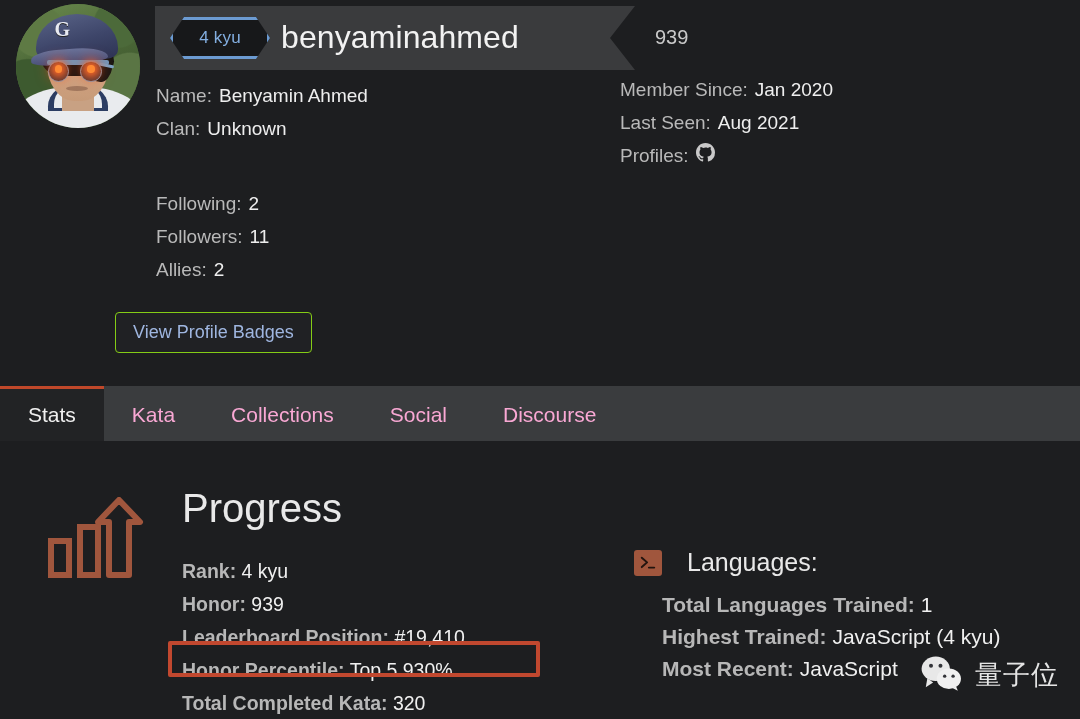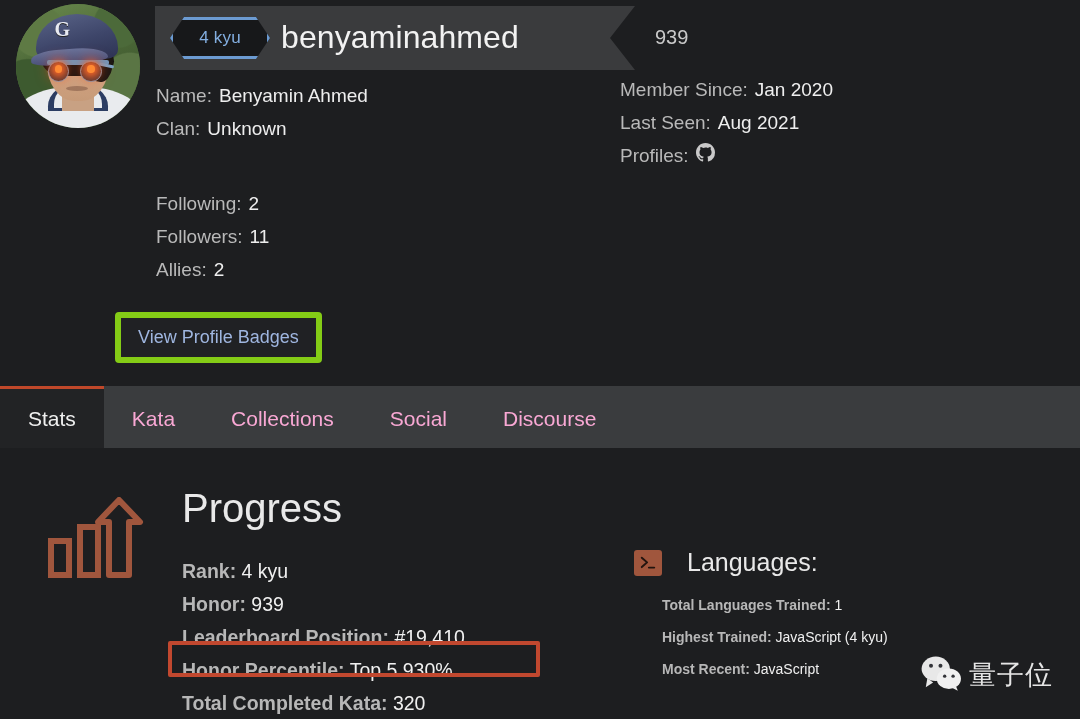--- a/index.html
+++ b/index.html
@@ -211,32 +211,32 @@
     width: 19px; height: 19px;
     vertical-align: -3px;
   }
 
   
   .badges-btn {
     position: absolute;
     left: 115px; top: 312px;
     padding: 9px 17px;
     background: #202124;
-    border: 6px solid #84cc16;
+    border: 1px solid #84cc16;
     border-radius: 4px;
     color: #9fb6e0;
     font-size: 18px;
     cursor: pointer;
   }
 
   
   .tabbar {
     position: absolute;
     left: 0; top: 386px;
-    width: 1080px; height: 62px;
+    width: 1080px; height: 55px;
     background: #3a3c3e;
     display: flex;
     align-items: stretch;
   }
   .tab {
     display: flex;
     align-items: center;
     justify-content: center;
     padding: 0 28px;
     font-size: 21px;
@@ -289,29 +289,29 @@
     margin-bottom: 12px;
   }
   .term-icon {
     width: 28px; height: 26px;
     background: #a0563d;
     border-radius: 3px;
     display: flex; align-items: center; justify-content: center;
   }
   .lang-title { font-size: 25px; color: #e9e9e9; }
   .lang-rows { margin-left: 28px; }
-  .lang-rows .stat-row { font-size: 14px; line-height: 32px; }
+  .lang-rows .stat-row { font-size: 21px; line-height: 32px; }
 
   
   .watermark {
     position: absolute;
     left: 920px; top: 655px;
     display: flex;
     align-items: center;
-    gap: 7px;
+    gap: 13px;
     opacity: .97;
   }
   .wm-text {
     font-size: 27px;
     color: #ececec;
     font-family: "DejaVu Sans", "Liberation Sans", sans-serif;
     letter-spacing: 1px;
   }
 </style>
 </head>

